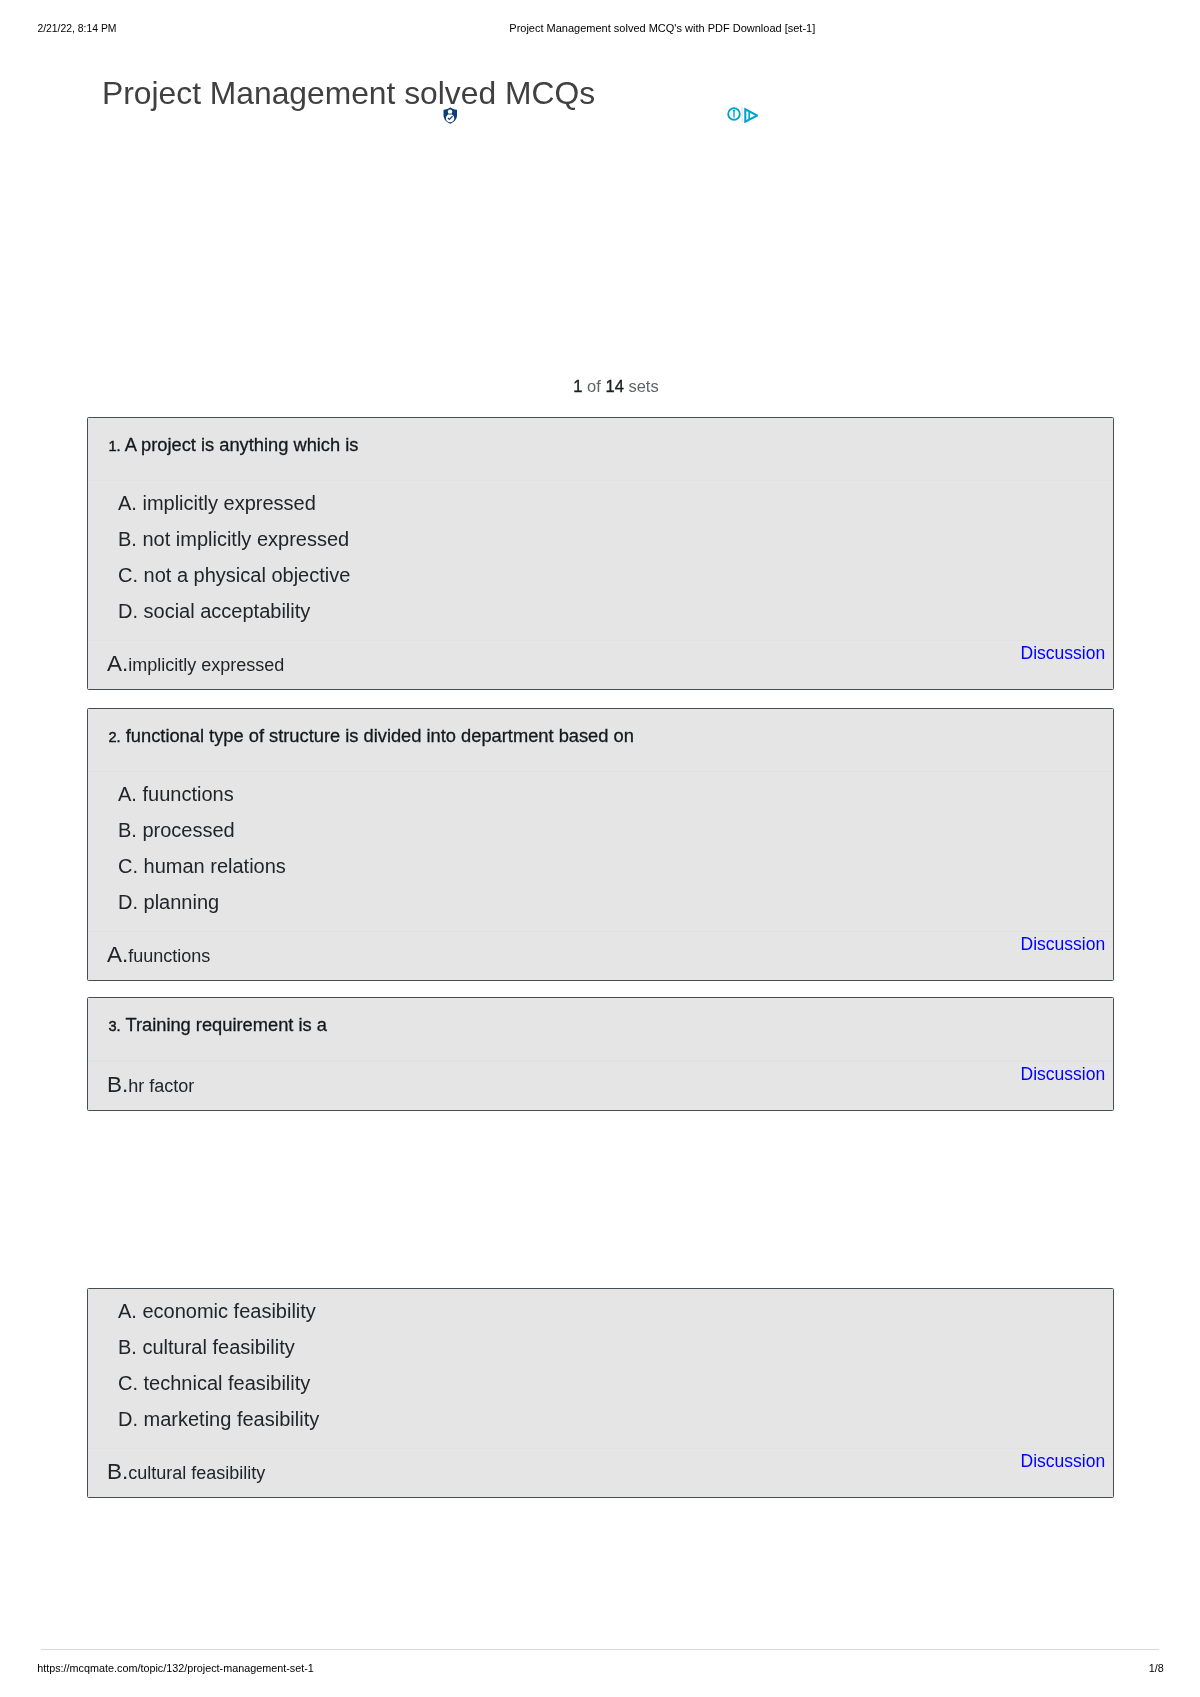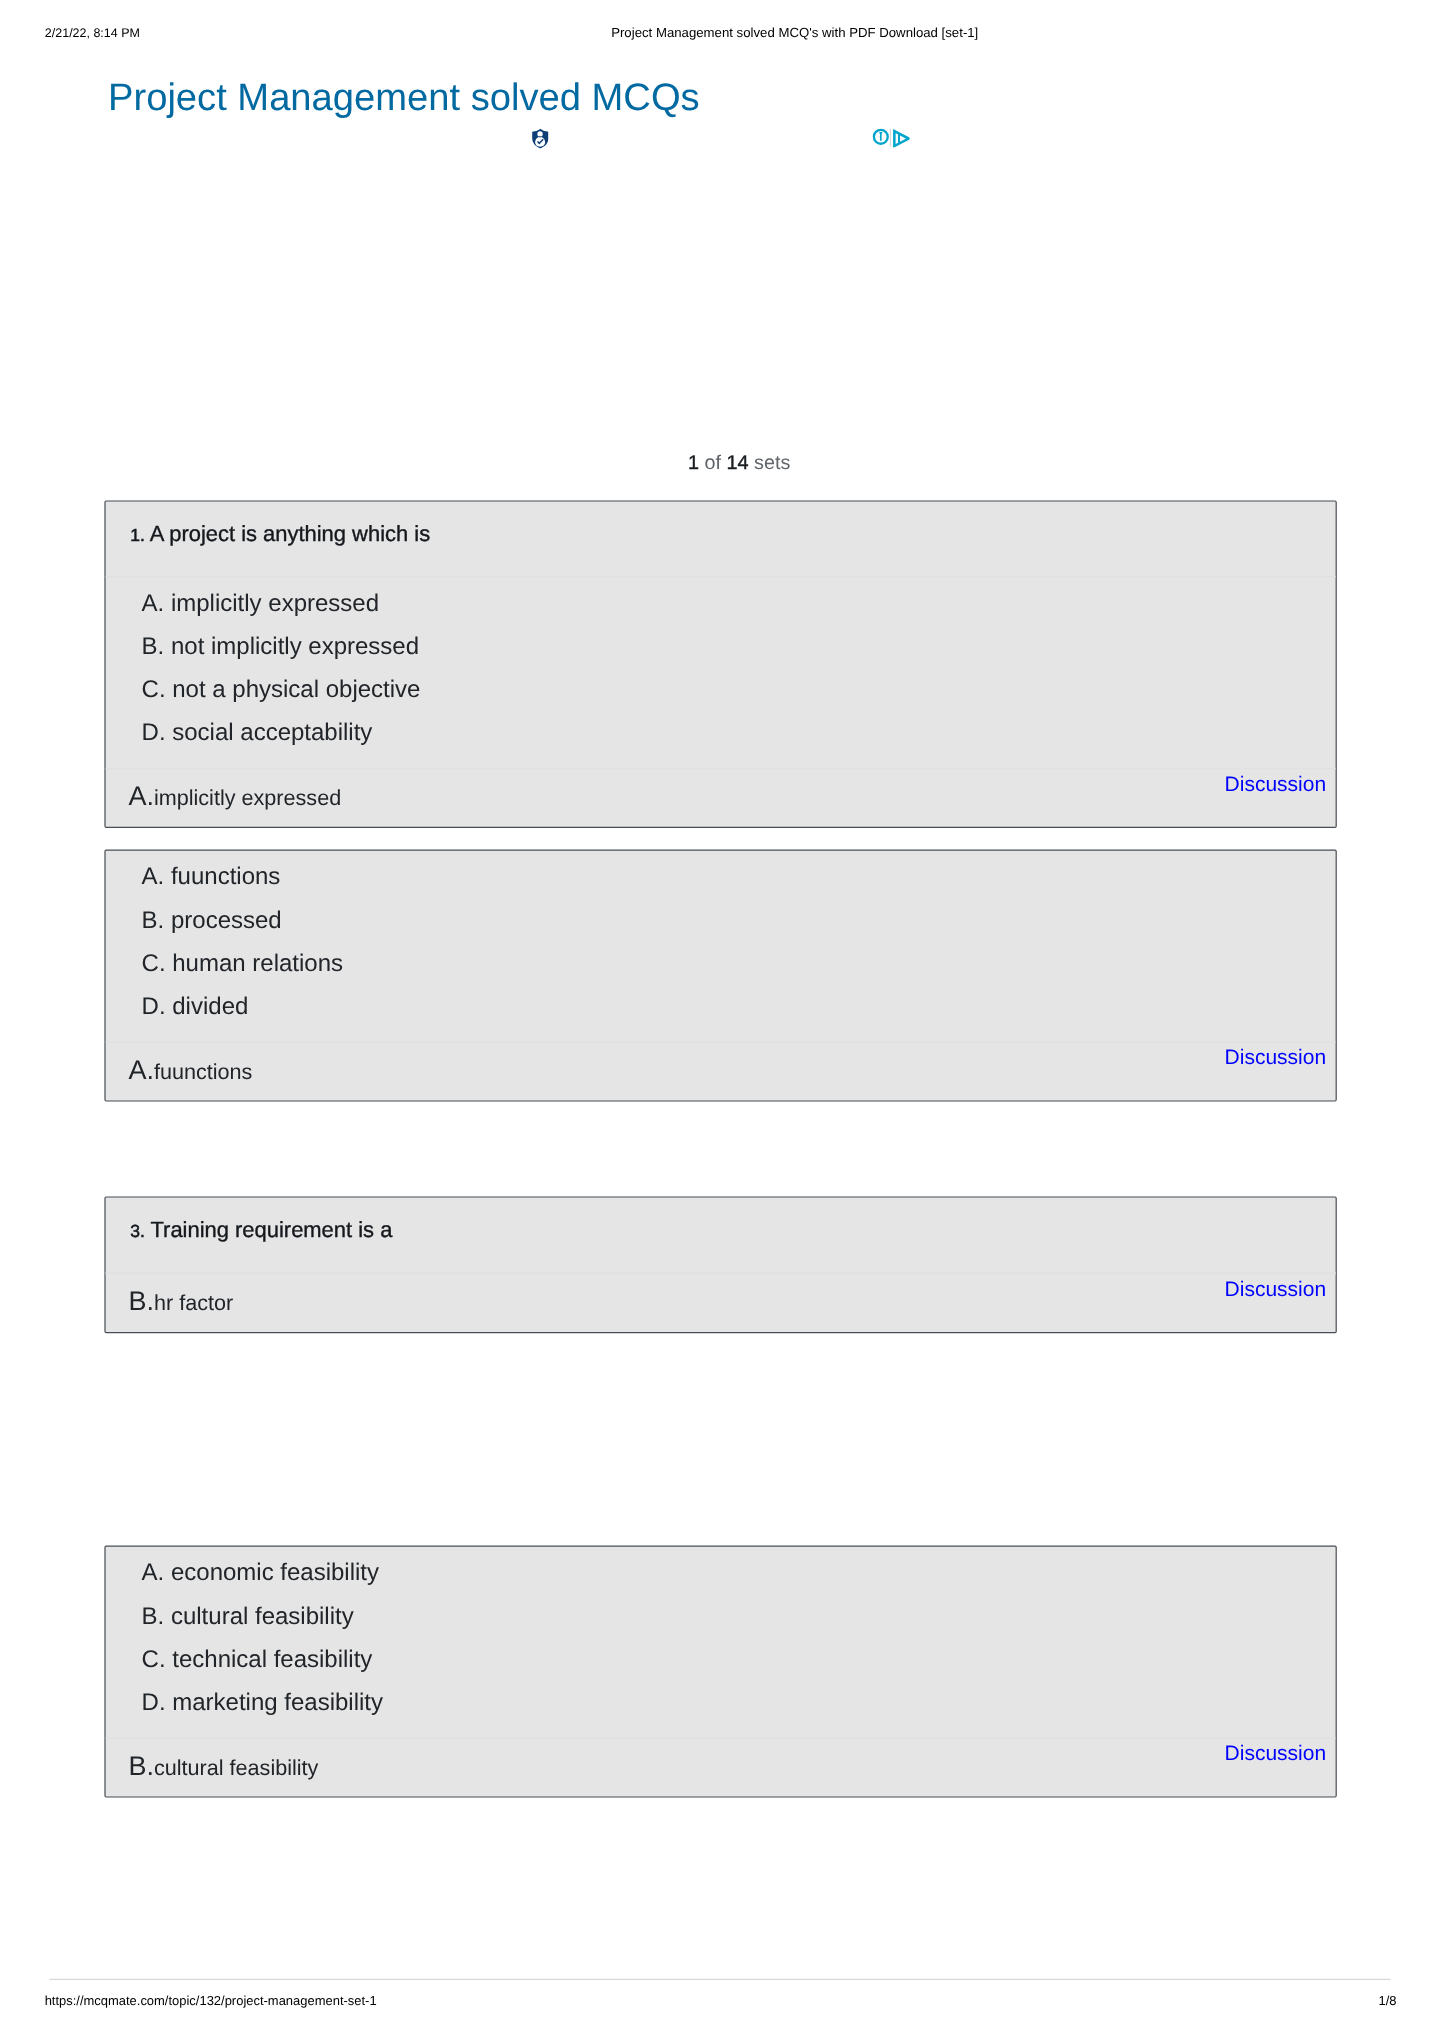--- a/index.html
+++ b/index.html
@@ -19,22 +19,22 @@
 
   .print-foot{position:absolute;top:1662px;left:0;width:1200px;height:20px;}
   .print-foot .pf-url{position:absolute;left:37.2px;top:0;font-size:10.8px;line-height:12px;color:#000;}
   .print-foot .pf-page{position:absolute;left:1148.8px;top:0;font-size:10.8px;line-height:12px;color:#000;}
   .foot-rule{position:absolute;left:41px;width:1118px;top:1649px;height:0;border-top:1px solid #d7d7d7;}
 
   
   .content{position:absolute;left:86.5px;top:0;width:1027px;}
   h1.site-title{
     font-family:"Liberation Sans",sans-serif;
-    font-size:31.8px;font-weight:400;color:#0369a1;
-    margin:4px;position:absolute;left:-0.5px;top:61px;line-height:33px;text-align:center;
+    font-size:31.8px;font-weight:400;color:#404040;
+    margin:16px;position:absolute;left:-0.5px;top:61px;line-height:33px;text-align:center;
   }
 
   .ad-row{position:absolute;left:0;top:104px;width:1027px;height:24px;}
   .badge-ico{position:absolute;left:356.1px;top:3.4px;line-height:0;}
   .adchoices{position:absolute;left:640.4px;top:2.5px;line-height:0;}
 
   .setline{position:absolute;left:16px;top:377px;width:1027px;text-align:center;
     font-size:16.5px;line-height:18px;color:#5e6469;}
   .setline b{color:#1a1d20;font-weight:400;-webkit-text-stroke:0.35px #1a1d20;}
 
@@ -114,25 +114,28 @@
             <div class="opt" style="top:49.7px">B. not implicitly expressed</div>
             <div class="opt" style="top:85.8px">C. not a physical objective</div>
             <div class="opt" style="top:121.9px">D. social acceptability</div>
     </div>
     <div class="qfoot">
       <span class="ans"><span class="big">A.</span><span>implicitly expressed</span></span>
       <a class="disc" href="#">Discussion</a>
     </div>
         </div>
         <div class="qcard" style="top: 708px;">
+    <div class="qhead">
+      <span class="qtext"><span class="qnum">2.</span><span> functional type of structure is divided into department based on</span></span>
+    </div>
     <div class="qbody">
       <div class="opt" style="top:13.6px">A. fuunctions</div>
             <div class="opt" style="top:49.7px">B. processed</div>
             <div class="opt" style="top:85.8px">C. human relations</div>
-            <div class="opt" style="top:121.9px">D. divided</div>
+            <div class="opt" style="top:121.9px">D. planning</div>
     </div>
     <div class="qfoot">
       <span class="ans"><span class="big">A.</span><span>fuunctions</span></span>
       <a class="disc" href="#">Discussion</a>
     </div>
         </div>
         <div class="qcard" style="top: 997.2px;">
     <div class="qhead">
       <span class="qtext"><span class="qnum">3.</span><span> Training requirement is a</span></span>
     </div>

